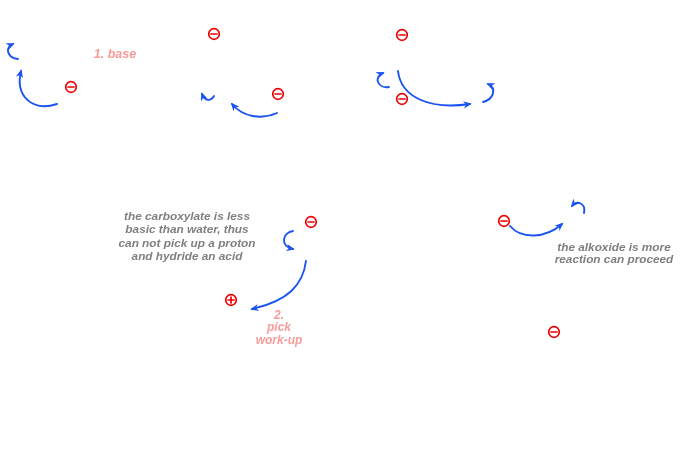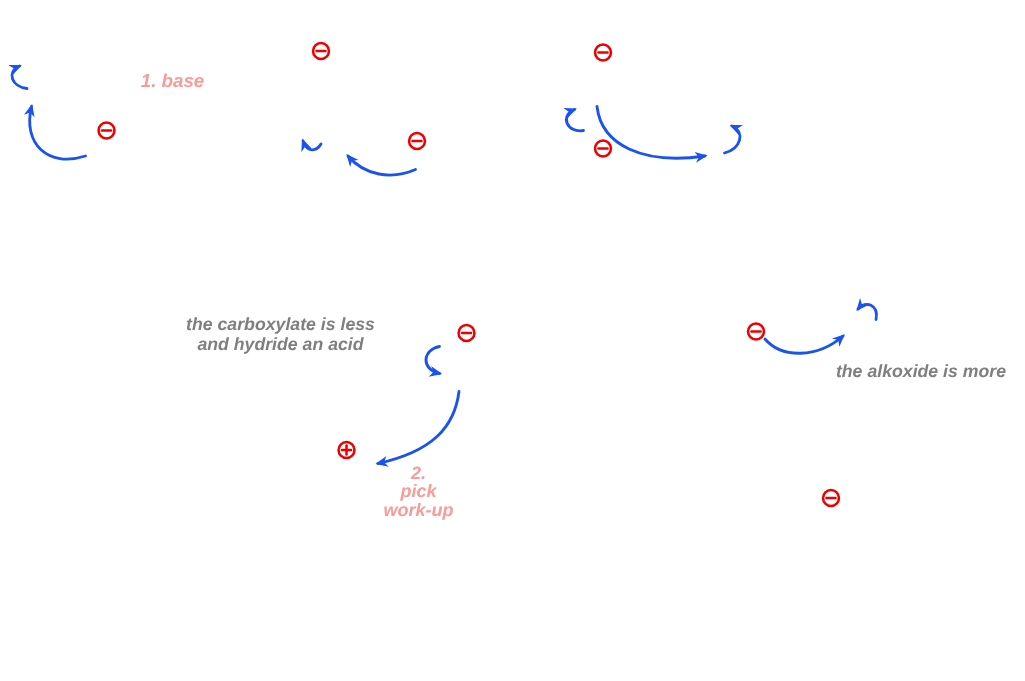--- a/index.html
+++ b/index.html
@@ -107,25 +107,28 @@
         <circle r="5.3"></circle>
         <line x1="-3" x2="3" y1="0" y2="0"></line>
       </g>
     </svg>
 
   <div class="txt step" style="left:115px; top:47px;">1. base</div>
 
 
   <div class="txt note note-left" style="left:155px; top:210px;margin-left:32px;">
     <div>the carboxylate is less</div>
+    <div>basic than water, thus</div>
+    <div>can not pick up a proton</div>
     <div>and hydride an acid</div>
   </div>
 
   <div class="txt note note-right" style="left:614px; top:241px;">
     <div>the alkoxide is more</div>
+    <div>reaction can proceed</div>
   </div>
 
   <div class="txt step step2" style="left:279px; top:309px;">
     <div>2.</div>
     <div>pick</div>
     <div>work-up</div>
   </div>
 
 </div>
 

